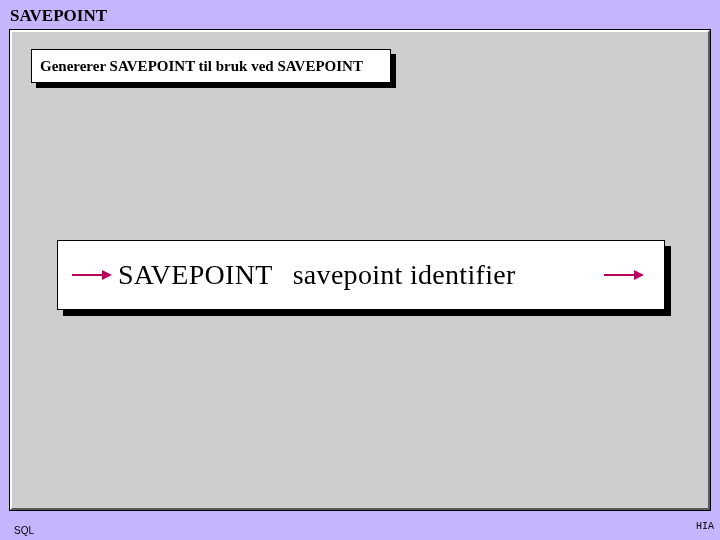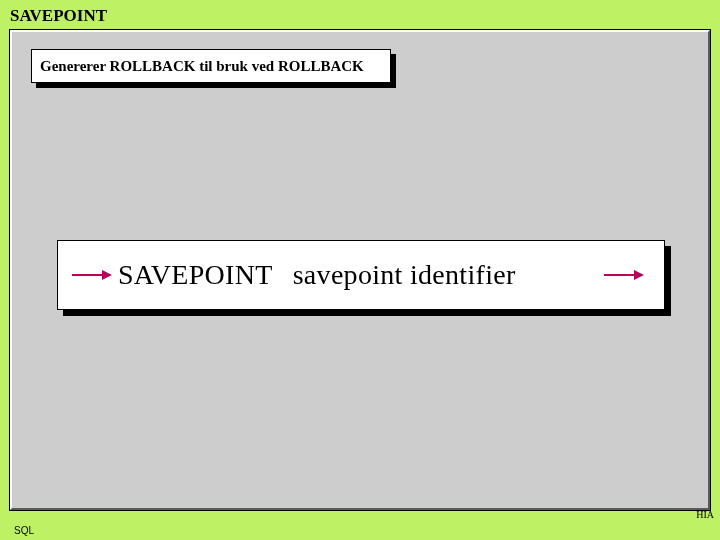--- a/index.html
+++ b/index.html
@@ -1,21 +1,21 @@
 <!DOCTYPE html>
 <html><head>
 <meta charset="utf-8">
 <style>
   * { box-sizing: border-box; margin: 0; padding: 0; }
   html, body { width: 720px; height: 540px; font-family: "Times New Roman", Times, serif; background: #fff; }
   .page {
     width: 720px;
     height: 540px;
     position: relative;
-    background: #bef264;
+    background: #c4b5fd;
   }
   .title {
     position: absolute;
     left: 10px;
     top: 6px;
     font-weight: bold;
     font-size: 17px;
     color: #000;
   }
   .panel {
@@ -120,37 +120,37 @@
     position: absolute;
     left: 14px;
     bottom: 4px;
     font-size: 10px;
     font-family: Arial, sans-serif;
     color: #000;
   }
   .footer-right {
     position: absolute;
     right: 6px;
-    bottom: 20px;
+    bottom: 8px;
     font-size: 10px;
-    font-family: Liberation Serif, serif;
+    font-family: Liberation Mono, monospace;
     color: #000;
   }
 </style>
 </head>
 <body>
 
 <div class="page">
   <div class="title">SAVEPOINT</div>
 
   <div class="panel">
 
     <div class="box-shadow desc-box-shadow"></div>
     <div class="desc-box">
-      <span>Genererer ROLLBACK til bruk ved ROLLBACK</span>
+      <span>Genererer SAVEPOINT til bruk ved SAVEPOINT</span>
     </div>
 
     <div class="box-shadow syntax-box-shadow"></div>
     <div class="syntax-box">
       <div class="syntax-text">
         <span class="kw">SAVEPOINT</span>
         <span class="ident">savepoint identifier</span>
       </div>
     </div>
 

